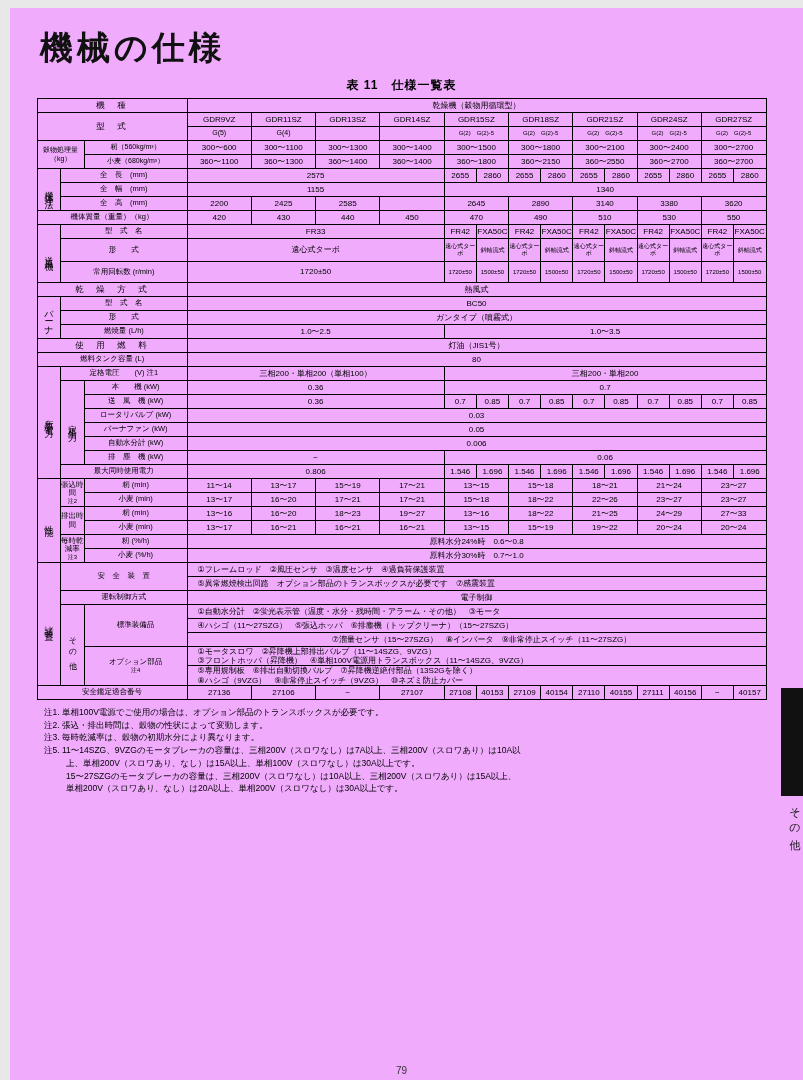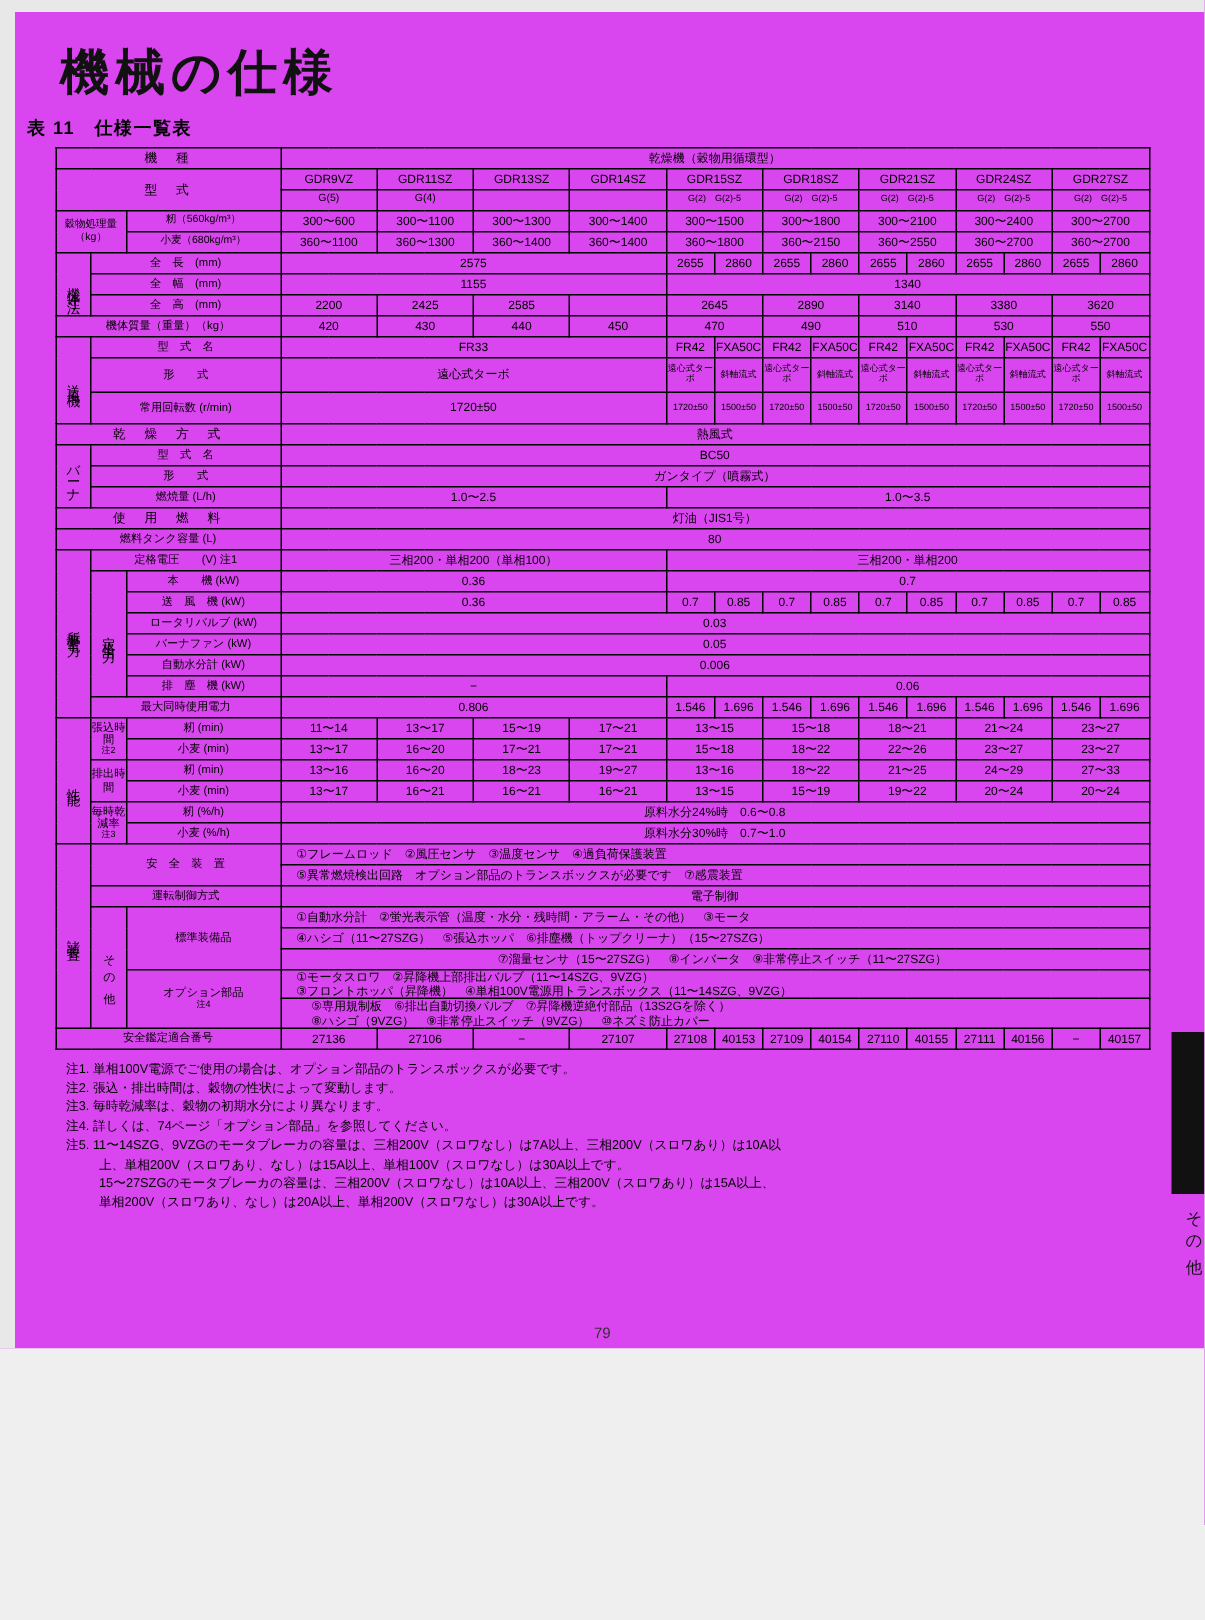--- a/index.html
+++ b/index.html
@@ -1,26 +1,26 @@
 <!DOCTYPE html>
 <html><head>
 <meta charset="utf-8">
 <style>
   html,body{margin:0;padding:0;background:#efefef;}
   body{font-family:"Liberation Sans","DejaVu Sans",sans-serif;}
   .page{
-    width:803px;height:899px;background:#d946ef;position:relative;
+    width:803px;height:1080px;background:#f0abfc;position:relative;
     box-sizing:border-box;overflow:hidden;
   }
   .page-inner{position:absolute;left:0;top:8px;right:0;bottom:0;padding:0 18px;}
   h1.title{
     font-size:33px;margin:18px 0 6px 22px;letter-spacing:4px;font-weight:700;color:#111;
   }
   .tbl-title{
-    text-align:left;font-size:12px;font-weight:700;margin:6px 0 4px 0;letter-spacing:1px;
+    text-align:center;font-size:12px;font-weight:700;margin:6px 0 4px 0;letter-spacing:1px;
   }
   table.spec{
     border-collapse:collapse;width:730px;margin:0 auto;
     table-layout:fixed;
     font-size:8px;color:#000;
   }
   table.spec td,table.spec th{
     border:1px solid #000;padding:0;text-align:center;vertical-align:middle;
     line-height:1.15;height:13px;
     font-weight:400;
@@ -437,21 +437,21 @@
         <td rowspan="2" class="lbl-s">
           <div>オプション部品</div>
           <div class="tiny">注4</div>
         </td>
         <td colspan="18" style="text-align:left;padding-left:10px">
           <div>①モータスロワ　②昇降機上部排出バルブ（11〜14SZG、9VZG）</div>
           <div>③フロントホッパ（昇降機）　④単相100V電源用トランスボックス（11〜14SZG、9VZG）</div>
         </td>
       </tr>
       <tr>
-        <td colspan="18" style="text-align:left;padding-left:20px">
+        <td colspan="18" style="text-align:left;padding-left:10px">
           <div>⑤専用規制板　⑥排出自動切換バルブ　⑦昇降機逆絶付部品（13S2Gを除く）</div>
           <div>⑧ハシゴ（9VZG）　⑨非常停止スイッチ（9VZG）　⑩ネズミ防止カバー</div>
         </td>
       </tr>
 
       <tr>
         <td colspan="3" class="lbl-s">安全鑑定適合番号</td>
         <td colspan="2">27136</td>
         <td colspan="2">27106</td>
         <td colspan="2">−</td>
@@ -467,21 +467,20 @@
         <td>−</td>
         <td>40157</td>
       </tr>
     </tbody>
       </table>
 
     <div class="notes">
       <div>注1. 単相100V電源でご使用の場合は、オプション部品のトランスボックスが必要です。</div>
       <div>注2. 張込・排出時間は、穀物の性状によって変動します。</div>
       <div>注3. 毎時乾減率は、穀物の初期水分により異なります。</div>
-      <div>注4. 詳しくは、74ページ「オプション部品」を参照してください。</div>
       <div>注5. 11〜14SZG、9VZGのモータブレーカの容量は、三相200V（スロワなし）は7A以上、三相200V（スロワあり）は10A以</div>
       <div class="indent">上、単相200V（スロワあり、なし）は15A以上、単相100V（スロワなし）は30A以上です。</div>
       <div class="indent">15〜27SZGのモータブレーカの容量は、三相200V（スロワなし）は10A以上、三相200V（スロワあり）は15A以上、</div>
       <div class="indent">単相200V（スロワあり、なし）は20A以上、単相200V（スロワなし）は30A以上です。</div>
     </div>
   </div>
 
   <div class="sidetab"></div>
   <div class="sidetab-label">その他</div>
   <div class="pagenum">79</div>

